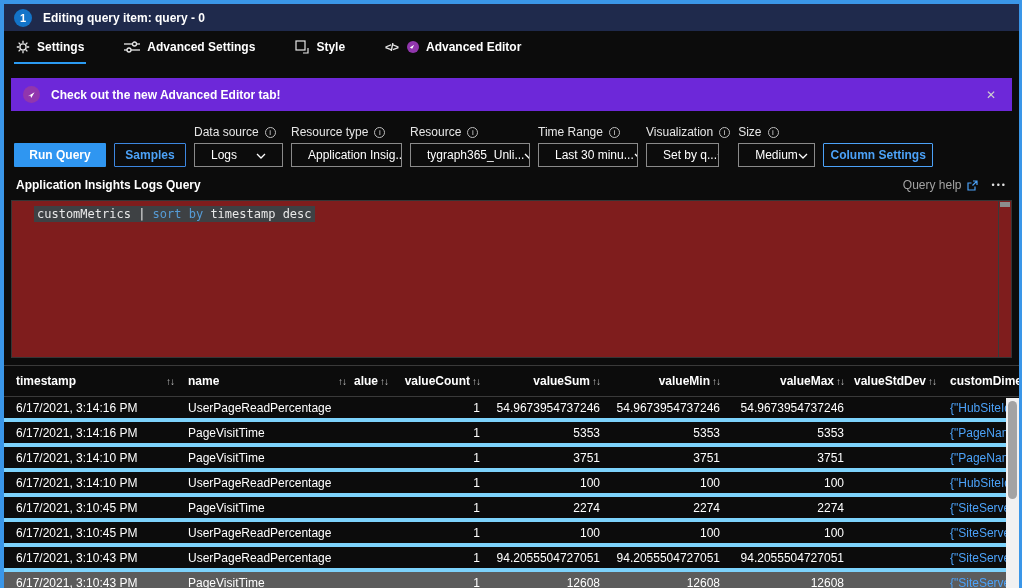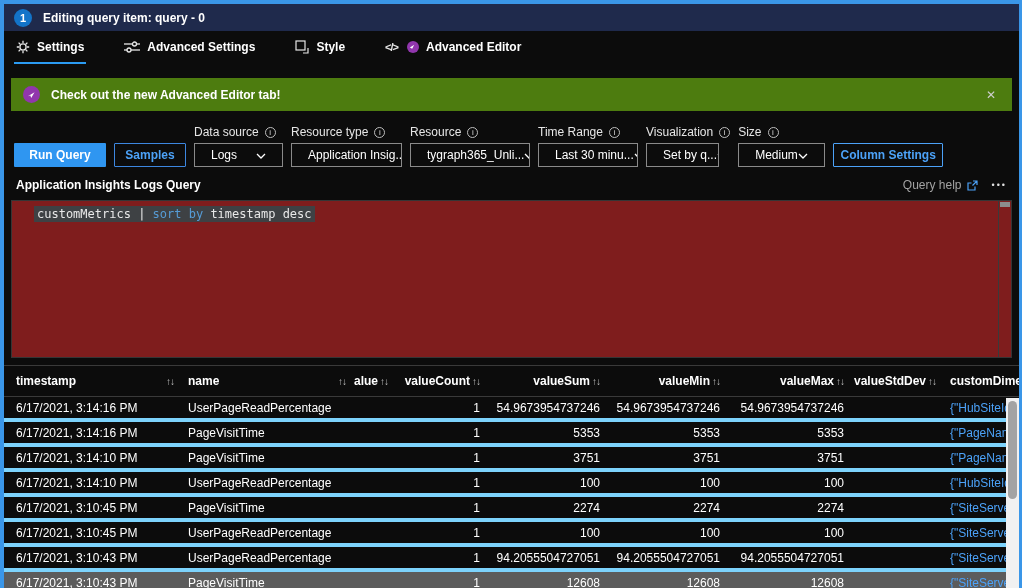--- a/index.html
+++ b/index.html
@@ -16,21 +16,21 @@
   .step-circle { width:18px; height:18px; border-radius:50%; background:#1374c9; color:#fff; font-size:11px; font-weight:bold; display:flex; align-items:center; justify-content:center; flex:none; }
   .titlebar-title { font-size:12px; font-weight:bold; }
   
   .tabbar { height:33px; flex:none; display:flex; align-items:stretch; padding:0 10px; gap:36px; }
   .tab { display:flex; align-items:center; gap:7px; font-size:12px; font-weight:600; color:#fff; cursor:pointer; border-bottom:2px solid transparent; padding:0 2px; }
   .tab.selected { border-bottom-color:#2b9bf2; }
   .tab svg, .tab .codeglyph { flex:none; }
   .codeglyph { font-size:11px; font-weight:bold; color:#e8e8e8; letter-spacing:-1px; }
   .badge-new { width:12px; height:12px; border-radius:50%; background:#9136ad; display:flex; align-items:center; justify-content:center; margin-left:2px; }
   
-  .banner { height:33px; flex:none; margin:14px 7px 0 7px; background:#4d7c0f; display:flex; align-items:center; padding:0 12px; gap:11px; }
+  .banner { height:33px; flex:none; margin:14px 7px 0 7px; background:#6d28d9; display:flex; align-items:center; padding:0 12px; gap:11px; }
   .banner-icon { width:17px; height:17px; border-radius:50%; background:#9136ad; flex:none; display:flex; align-items:center; justify-content:center; }
   .banner-msg { font-size:12px; font-weight:600; flex:1; }
   .banner-close { color:#cfcfcf; font-size:12px; cursor:pointer; padding:2px 4px; }
   
   .toolbar { flex:none; display:flex; align-items:flex-end; gap:8px; padding:14px 10px 0 10px; }
   .btn { height:24px; font-size:12px; font-weight:600; display:flex; align-items:center; justify-content:center; border-radius:1px; cursor:pointer; flex:none; }
   .btn-primary { background:#2f96f1; color:#fff; width:92px; }
   .btn-samples { border:1px solid #3d87e0; color:#4ca2f8; width:72px; background:transparent; }
   .btn-colset { border:1px solid #4ca2f8; color:#4ca2f8; width:110px; font-weight:700; }
   .dd-slot { display:flex; align-items:flex-end; gap:8px; }
@@ -193,21 +193,21 @@
             <span><svg width="10" height="6" viewBox="0 0 10 6">
                 <path d="M1 1l4 4 4-4" fill="none" stroke="#fff" stroke-width="1.3"></path>
               </svg></span>
           </div>
         </div>
         <div class="dd-group">
           <div class="dd-label">
             <span>Size</span>
             <span class="info">i</span>
           </div>
-          <div class="dd" style="width: 87px;">
+          <div class="dd" style="width: 77px;">
             <span>Medium</span>
             <span><svg width="10" height="6" viewBox="0 0 10 6">
                 <path d="M1 1l4 4 4-4" fill="none" stroke="#fff" stroke-width="1.3"></path>
               </svg></span>
           </div>
         </div>
       </div>
     <div class="btn btn-colset">Column Settings</div>
   </div>
 

